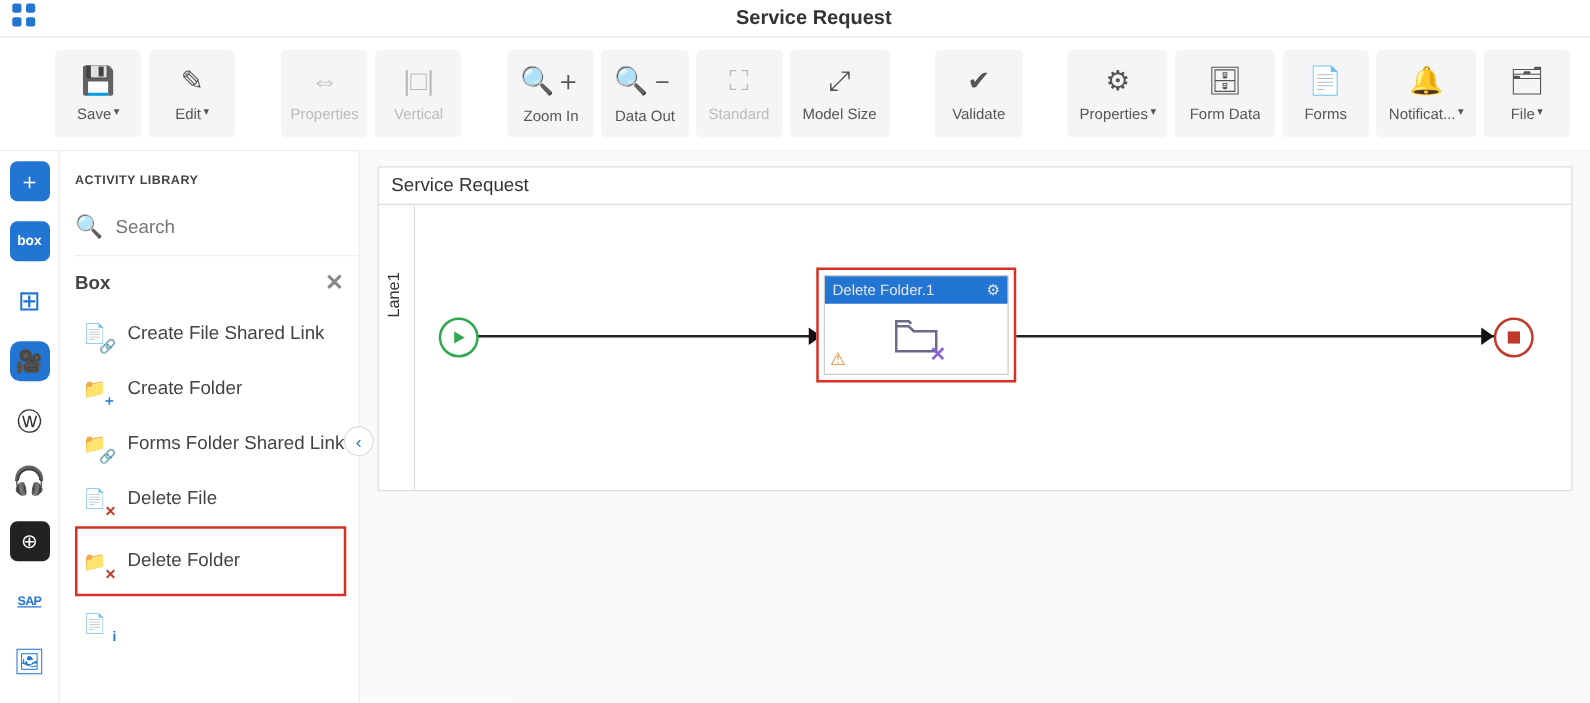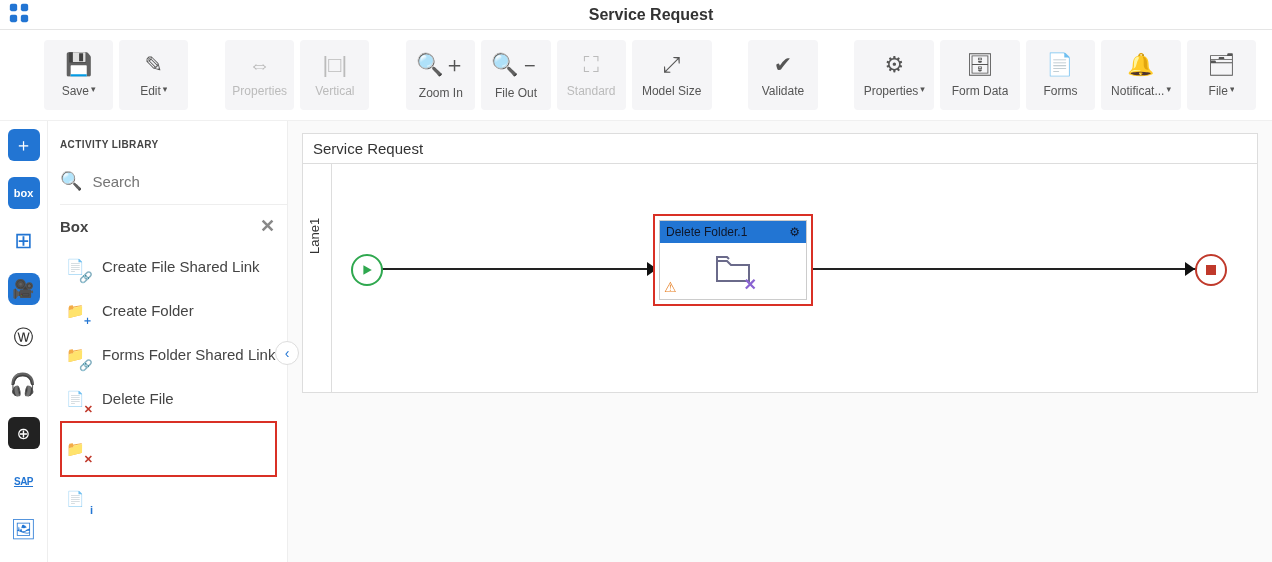--- a/index.html
+++ b/index.html
@@ -104,21 +104,21 @@
   .end-node {
     position:absolute; top:120px; right:30px; width:32px; height:32px; border:2px solid #c0392b; border-radius:50%;
     display:flex; align-items:center; justify-content:center; color:#c0392b; background:#fff;
   }
   .activity-node {
     position:absolute; top:80px; left:350px; width:160px; border:2px solid #d93025; background:#fff;
     padding:4px;
   }
   .activity-node-inner { border:1px solid #ccc; }
   .activity-node-header {
-    background:#2275d3; color:#0f172a; padding:4px 6px; font-size:12px; display:flex; justify-content:space-between; align-items:center;
+    background:#2275d3; color:#e5e5e5; padding:4px 6px; font-size:12px; display:flex; justify-content:space-between; align-items:center;
   }
   .activity-node-body { height:56px; display:flex; align-items:center; justify-content:center; position:relative;}
   .warn { position:absolute; left:4px; bottom:4px; color:#e67e22; font-size:14px; }
   .folder-x { color:#6a6a8a; font-size:28px; position:relative; }
   .folder-x .x { color:#8a63d2; position:absolute; right:-6px; bottom:-4px; font-size:16px; font-weight:700;}
 </style>
 </head>
 <body>
 
 <div class="header">
@@ -157,21 +157,21 @@
     <span class="icon">|□|</span>
     <span class="tool-label">Vertical</span>
   </div>
   <div class="tool-gap"></div>
   <div class="tool-btn">
     <span class="icon">🔍＋</span>
     <span class="tool-label">Zoom In</span>
   </div>
   <div class="tool-btn">
     <span class="icon">🔍－</span>
-    <span class="tool-label">File Out</span>
+    <span class="tool-label">Data Out</span>
   </div>
   <div class="tool-btn disabled">
     <span class="icon">⛶</span>
     <span class="tool-label">Standard</span>
   </div>
   <div class="tool-btn wide">
     <span class="icon">⤢</span>
     <span class="tool-label">Model Size</span>
   </div>
   <div class="tool-gap"></div>
@@ -246,20 +246,21 @@
     <div class="activity-item">
       <span class="aicon">📁<span class="badge" style="color:#8a63d2;">🔗</span></span>
       <span class="label">Forms Folder Shared Link</span>
     </div>
     <div class="activity-item">
       <span class="aicon">📄<span class="badge" style="color:#c0392b;">✕</span></span>
       <span class="label">Delete File</span>
     </div>
     <div class="activity-item highlight">
       <span class="aicon">📁<span class="badge" style="color:#c0392b;">✕</span></span>
+      <span class="label">Delete Folder</span>
     </div>
     <div class="activity-item">
       <span class="aicon">📄<span class="badge" style="color:#2275d3;">i</span></span>
     </div>
 
     <div class="collapse-handle">‹</div>
   </div>
 
   <div class="canvas-wrap">
     <div class="canvas">

